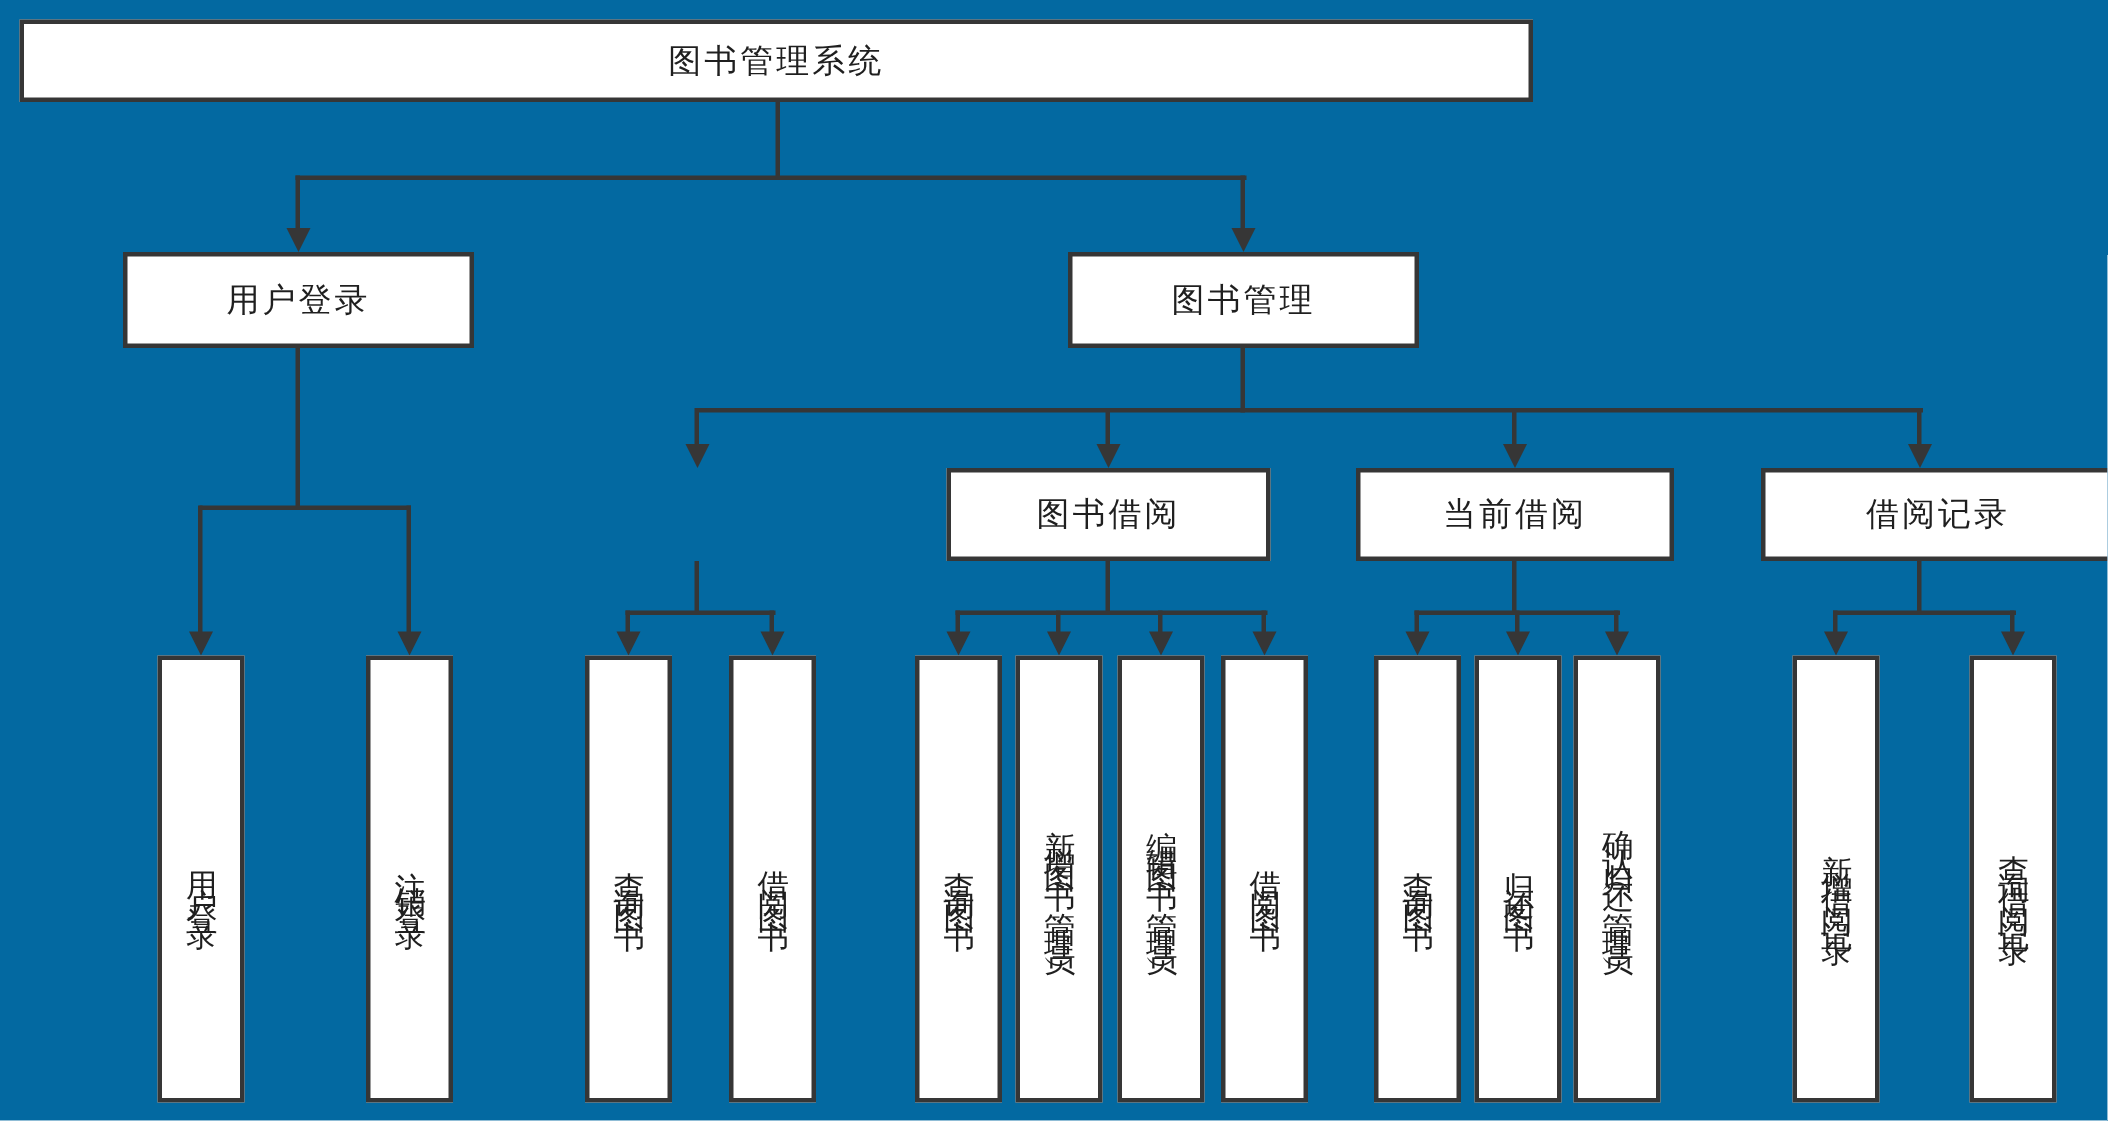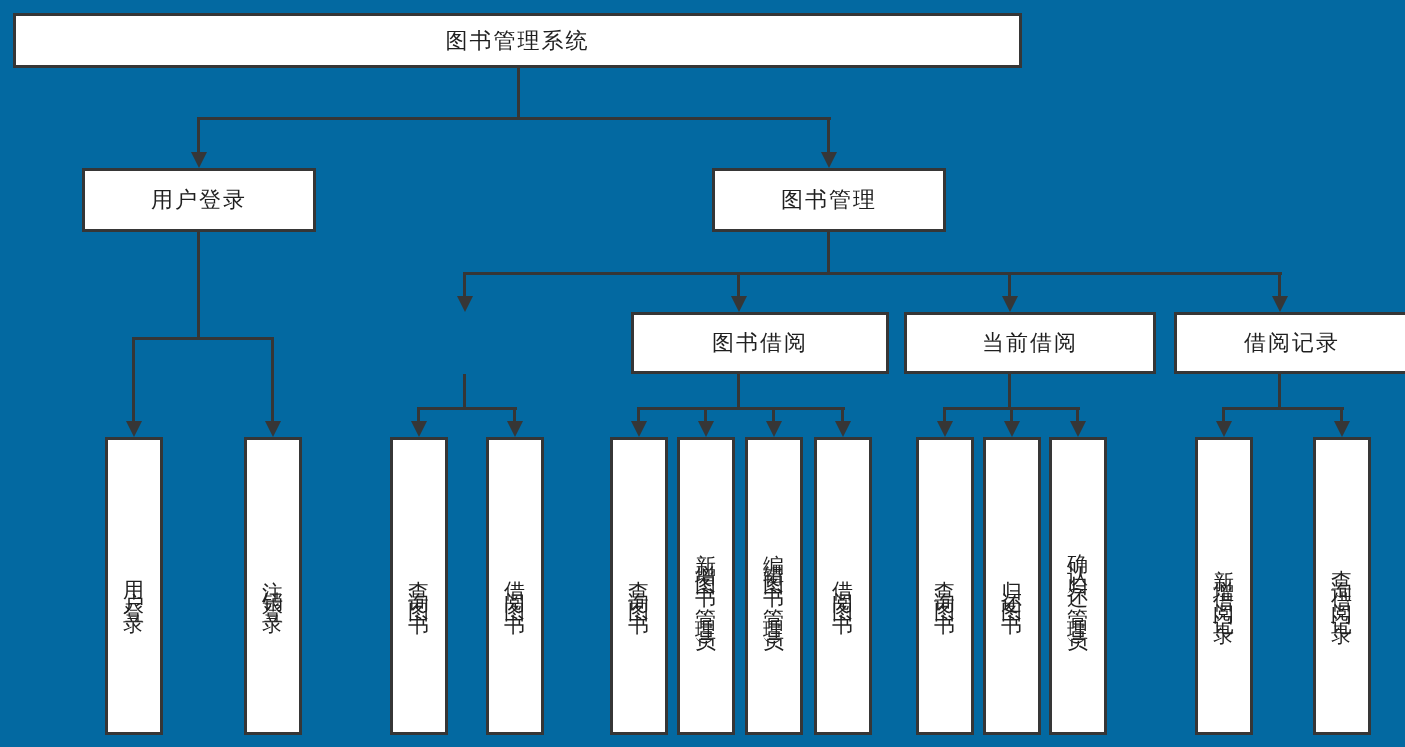--- a/index.html
+++ b/index.html
@@ -87,24 +87,24 @@
   <div class="hl" style="left:464px;top:272px;width:818px"></div>
   <div class="vl" style="left:463px;top:272px;height:26px"></div>
   <div class="ah" style="left:457px;top:296px"></div>
   <div class="vl" style="left:737px;top:272px;height:26px"></div>
   <div class="ah" style="left:731px;top:296px"></div>
   <div class="vl" style="left:1008px;top:272px;height:26px"></div>
   <div class="ah" style="left:1002px;top:296px"></div>
   <div class="vl" style="left:1278px;top:272px;height:26px"></div>
   <div class="ah" style="left:1272px;top:296px"></div>
 
-  <div class="box" style="left:631px;top:312px;width:258px;height:62px">
+  <div class="box" style="left:631px;top:312px;width:216px;height:62px">
     <span>图书借阅</span>
   </div>
-  <div class="box" style="left:904px;top:312px;width:252px;height:62px">
+  <div class="box" style="left:904px;top:312px;width:212px;height:62px">
     <span>当前借阅</span>
   </div>
   <div class="box" style="left:1174px;top:312px;width:236px;height:62px">
     <span>借阅记录</span>
   </div>
 
   <div class="vl" style="left:463px;top:374px;height:36px"></div>
   <div class="hl" style="left:417px;top:407px;width:100px"></div>
   <div class="vl" style="left:417px;top:407px;height:17px"></div>
   <div class="ah" style="left:411px;top:421px"></div>

